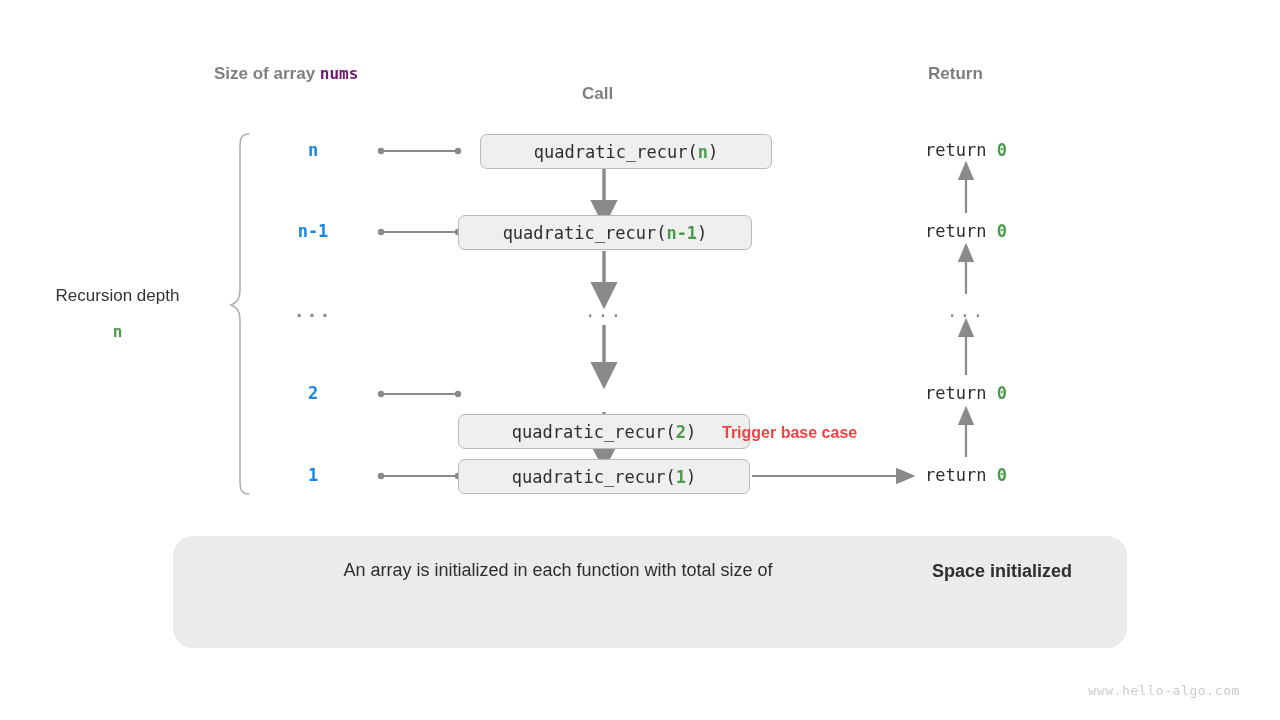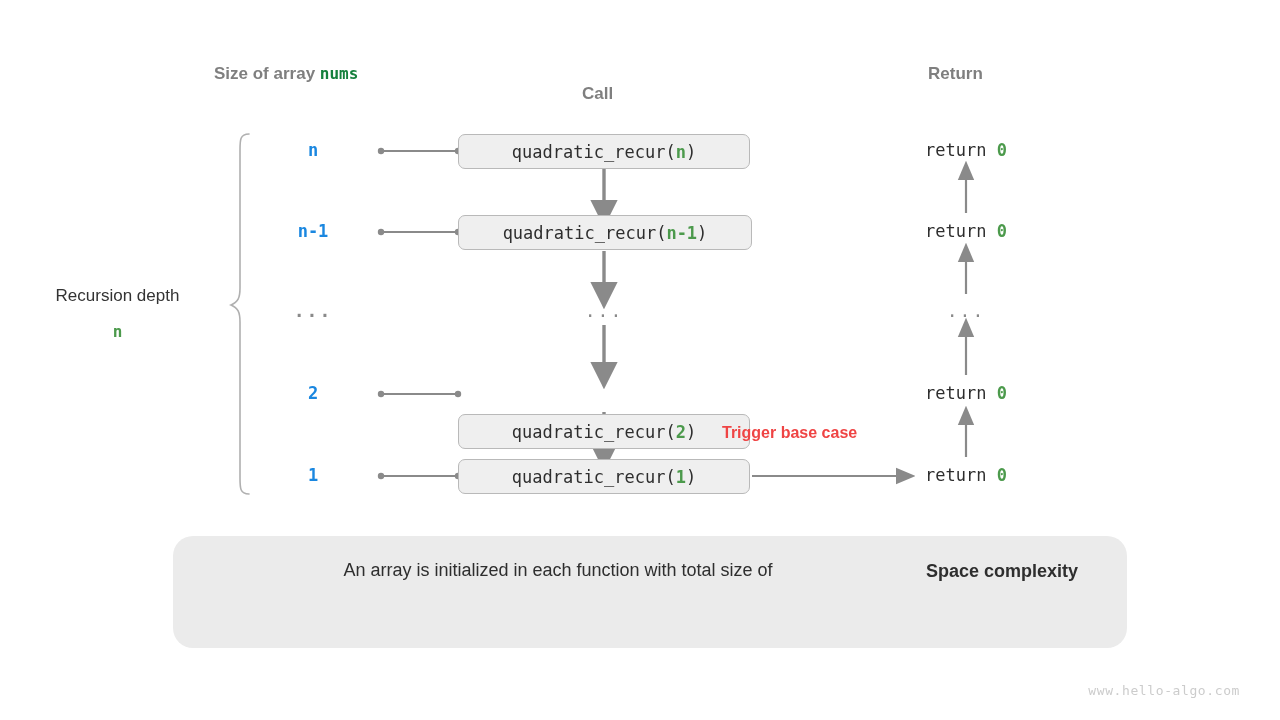--- a/index.html
+++ b/index.html
@@ -26,21 +26,21 @@
   
   .col-header {
     position: absolute;
     font-family: "Liberation Sans", sans-serif;
     font-weight: bold;
     font-size: 17px;
     color: #7f7f7f;
     white-space: nowrap;
   }
   .col-header .kw {
-    color: #15803d;
+    color: #701a75;
     font-family: "DejaVu Sans Mono", monospace;
     font-weight: bold;
     font-size: 16px;
   }
   #hdr-size { left: 214px; top: 64px; }
   #hdr-call { left: 582px; top: 64px; margin-top: 20px; }
   #hdr-return { left: 928px; top: 64px; }
 
   
   #depth-label {
@@ -290,21 +290,21 @@
 
   <div id="depth-label">Recursion depth</div>
   <div id="depth-value">n</div>
 
   <div class="size-label" style="top:140px;">n</div>
   <div class="size-label" style="top:221px;">n-1</div>
   <div class="size-label dots" style="top:300px;">...</div>
   <div class="size-label" style="top:383px;">2</div>
   <div class="size-label" style="top:465px;">1</div>
 
-  <div class="call-box" style="left:458px; top:134px; width:292px;">
+  <div class="call-box" style="left:480px; top:134px; width:292px;">
     <span>quadratic_recur(</span><span class="arg">n</span><span>)</span>
   </div>
 
   <div class="call-box" style="left:458px; top:215px; width:294px;">
     <span>quadratic_recur(</span><span class="arg">n-1</span><span>)</span>
   </div>
 
   <div class="call-dots" style="left:564px; top:300px;">...</div>
 
   <div class="call-box" style="left:458px; top:377px; width:292px;margin-top:37px;">
@@ -328,19 +328,19 @@
   <div class="ret-label" style="top:465px;">
     <span>return </span><span class="val">0</span>
   </div>
 
   <div id="trigger-note">Trigger base case</div>
 
   <div id="summary">
     <div id="summary-text">An array is initialized in each function with total size of</div>
 
 
-    <div id="complexity-title">Space complexity</div>
+    <div id="complexity-title">Space initialized</div>
 
   </div>
 
   <div id="watermark">www.hello-algo.com</div>
 
 </div>
 
 </body></html>

